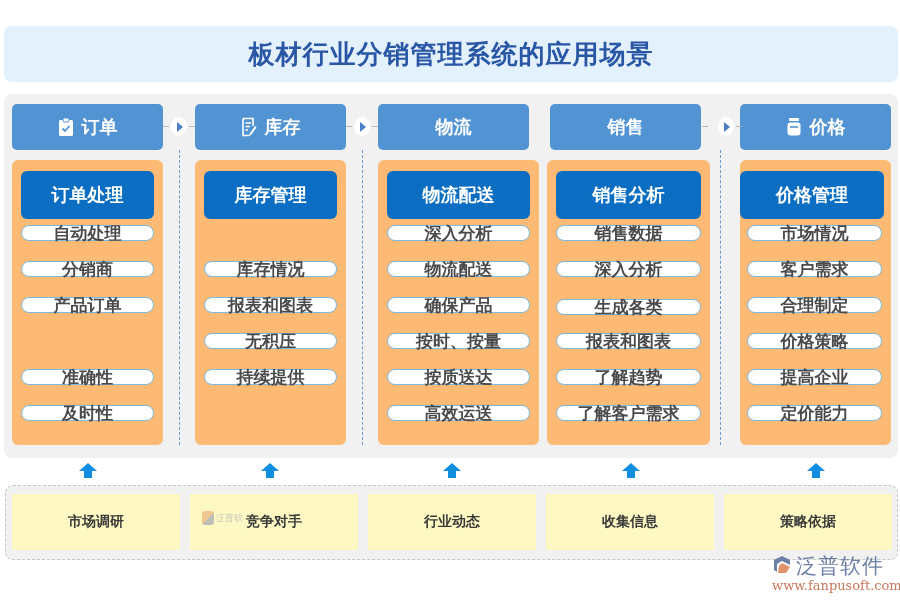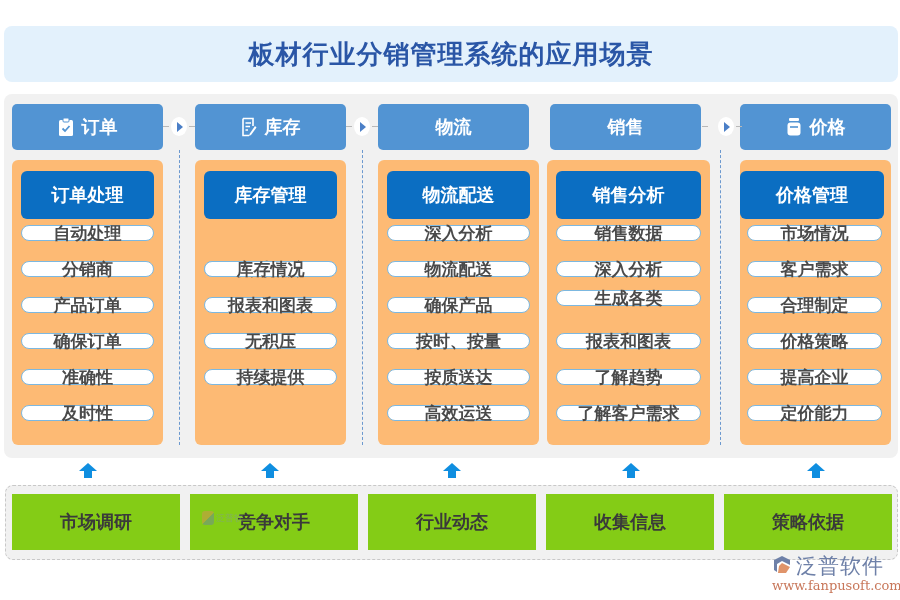--- a/index.html
+++ b/index.html
@@ -14,21 +14,21 @@
   .col-item { position: absolute; left: 9px; right: 9px; height: 16px; border: 1.5px solid #7cb8e0; border-radius: 10px; background: #fff; color: #4a4a4a; font-size: 17px; font-weight: bold; display: flex; align-items: center; justify-content: center; }
   .connector { position: absolute; top: 126px; width: 32px; height: 2px; }
   .connector .dash { position: absolute; top: 0; height: 1px; width: 6px; background: #b8b8b8; }
   .connector .dot { position: absolute; left: 8px; top: -9px; width: 16px; height: 19px; border-radius: 50%; background: #fff; display: flex; align-items: center; justify-content: center; }
   .connector .dot i { width: 0; height: 0; border-top: 5px solid transparent; border-bottom: 5px solid transparent; border-left: 6px solid #4b7fc7; margin-left: 2px; }
   .vsep { position: absolute; top: 150px; height: 295px; width: 0; border-left: 1.2px dashed #6c99cf; }
   .arrow-up { position: absolute; top: 463px; width: 18px; height: 16px; }
   .arrow-up .head { width: 0; height: 0; border-left: 9px solid transparent; border-right: 9px solid transparent; border-bottom: 8px solid #0f8ee0; }
   .arrow-up .stem { width: 8px; height: 7px; background: #0f8ee0; margin-left: 5px; }
   .bottom-panel { position: absolute; left: 5px; top: 485px; width: 893px; height: 75px; background: #f1f1f1; border: 1.2px dashed #c8c8c8; border-radius: 8px; }
-  .bottom-box { position: absolute; top: 494px; height: 56px; width: 168px; background: #84cc16; display: flex; align-items: center; justify-content: center; color: #3a3a3a; font-size: 18px; font-weight: bold; }
+  .bottom-box { position: absolute; top: 494px; height: 56px; width: 168px; background: #fef9c3; display: flex; align-items: center; justify-content: center; color: #3a3a3a; font-size: 14px; font-weight: bold; }
   .wm-small { position: absolute; left: 202px; top: 511px; display: flex; align-items: center; opacity: 0.45; justify-content: center; }
   .wm-small .logo { width: 12px; height: 14px; background: linear-gradient(135deg, #e08a5a 50%, #6b7fa8 50%); border-radius: 3px; margin-right: 2px; }
   .wm-small span { font-size: 9px; color: #8090b0; }
   .brand { position: absolute; left: 772px; top: 552px; width: 122px; height: 40px; }
   .brand .logo { position: absolute; left: 0; top: 3px; width: 20px; height: 20px; }
   .brand .name { position: absolute; left: 24px; top: 0; font-size: 21px; color: #6e80a8; letter-spacing: 1px; }
   .brand .url { position: absolute; left: 0; top: 26px; font-size: 13px; color: #c8775a; font-family: "DejaVu Serif", "Liberation Serif", serif; }
 </style>
 </head>
 <body>
@@ -100,21 +100,20 @@
 
 <div class="vsep" style="left:179px;"></div>
 <div class="vsep" style="left:362px;"></div>
 <div class="vsep" style="left:720px;"></div>
 
 <div class="col-panel" style="left:12px;width:151px;">
   <div class="col-title">订单处理</div>
   <div class="col-item" style="top:65px;">自动处理</div>
   <div class="col-item" style="top:101px;">分销商</div>
   <div class="col-item" style="top:137px;">产品订单</div>
-  <div class="col-item" style="top:173px;">确保订单</div>
   <div class="col-item" style="top:209px;">准确性</div>
   <div class="col-item" style="top:245px;">及时性</div>
 </div>
 
 <div class="col-panel" style="left:195px;width:151px;">
   <div class="col-title">库存管理</div>
   <div class="col-item" style="top:65px;margin-top:36px;">实时跟踪</div>
   <div class="col-item" style="top:101px;">库存情况</div>
   <div class="col-item" style="top:137px;">报表和图表</div>
   <div class="col-item" style="top:173px;">无积压</div>
@@ -128,21 +127,21 @@
   <div class="col-item" style="top:137px;">确保产品</div>
   <div class="col-item" style="top:173px;">按时、按量</div>
   <div class="col-item" style="top:209px;">按质送达</div>
   <div class="col-item" style="top:245px;">高效运送</div>
 </div>
 
 <div class="col-panel" style="left:547px;width:163px;">
   <div class="col-title">销售分析</div>
   <div class="col-item" style="top:65px;">销售数据</div>
   <div class="col-item" style="top:101px;">深入分析</div>
-  <div class="col-item" style="top:130px;">生成各类</div>
+  <div class="col-item" style="top:139px;">生成各类</div>
   <div class="col-item" style="top:173px;">报表和图表</div>
   <div class="col-item" style="top:209px;">了解趋势</div>
   <div class="col-item" style="top:245px;">了解客户需求</div>
 </div>
 
 <div class="col-panel" style="left:740px;width:151px;">
   <div class="col-title" style="left:0;right:7px;">价格管理</div>
   <div class="col-item" style="top:65px;left:7px;">市场情况</div>
   <div class="col-item" style="top:101px;left:7px;">客户需求</div>
   <div class="col-item" style="top:137px;left:7px;">合理制定</div>

